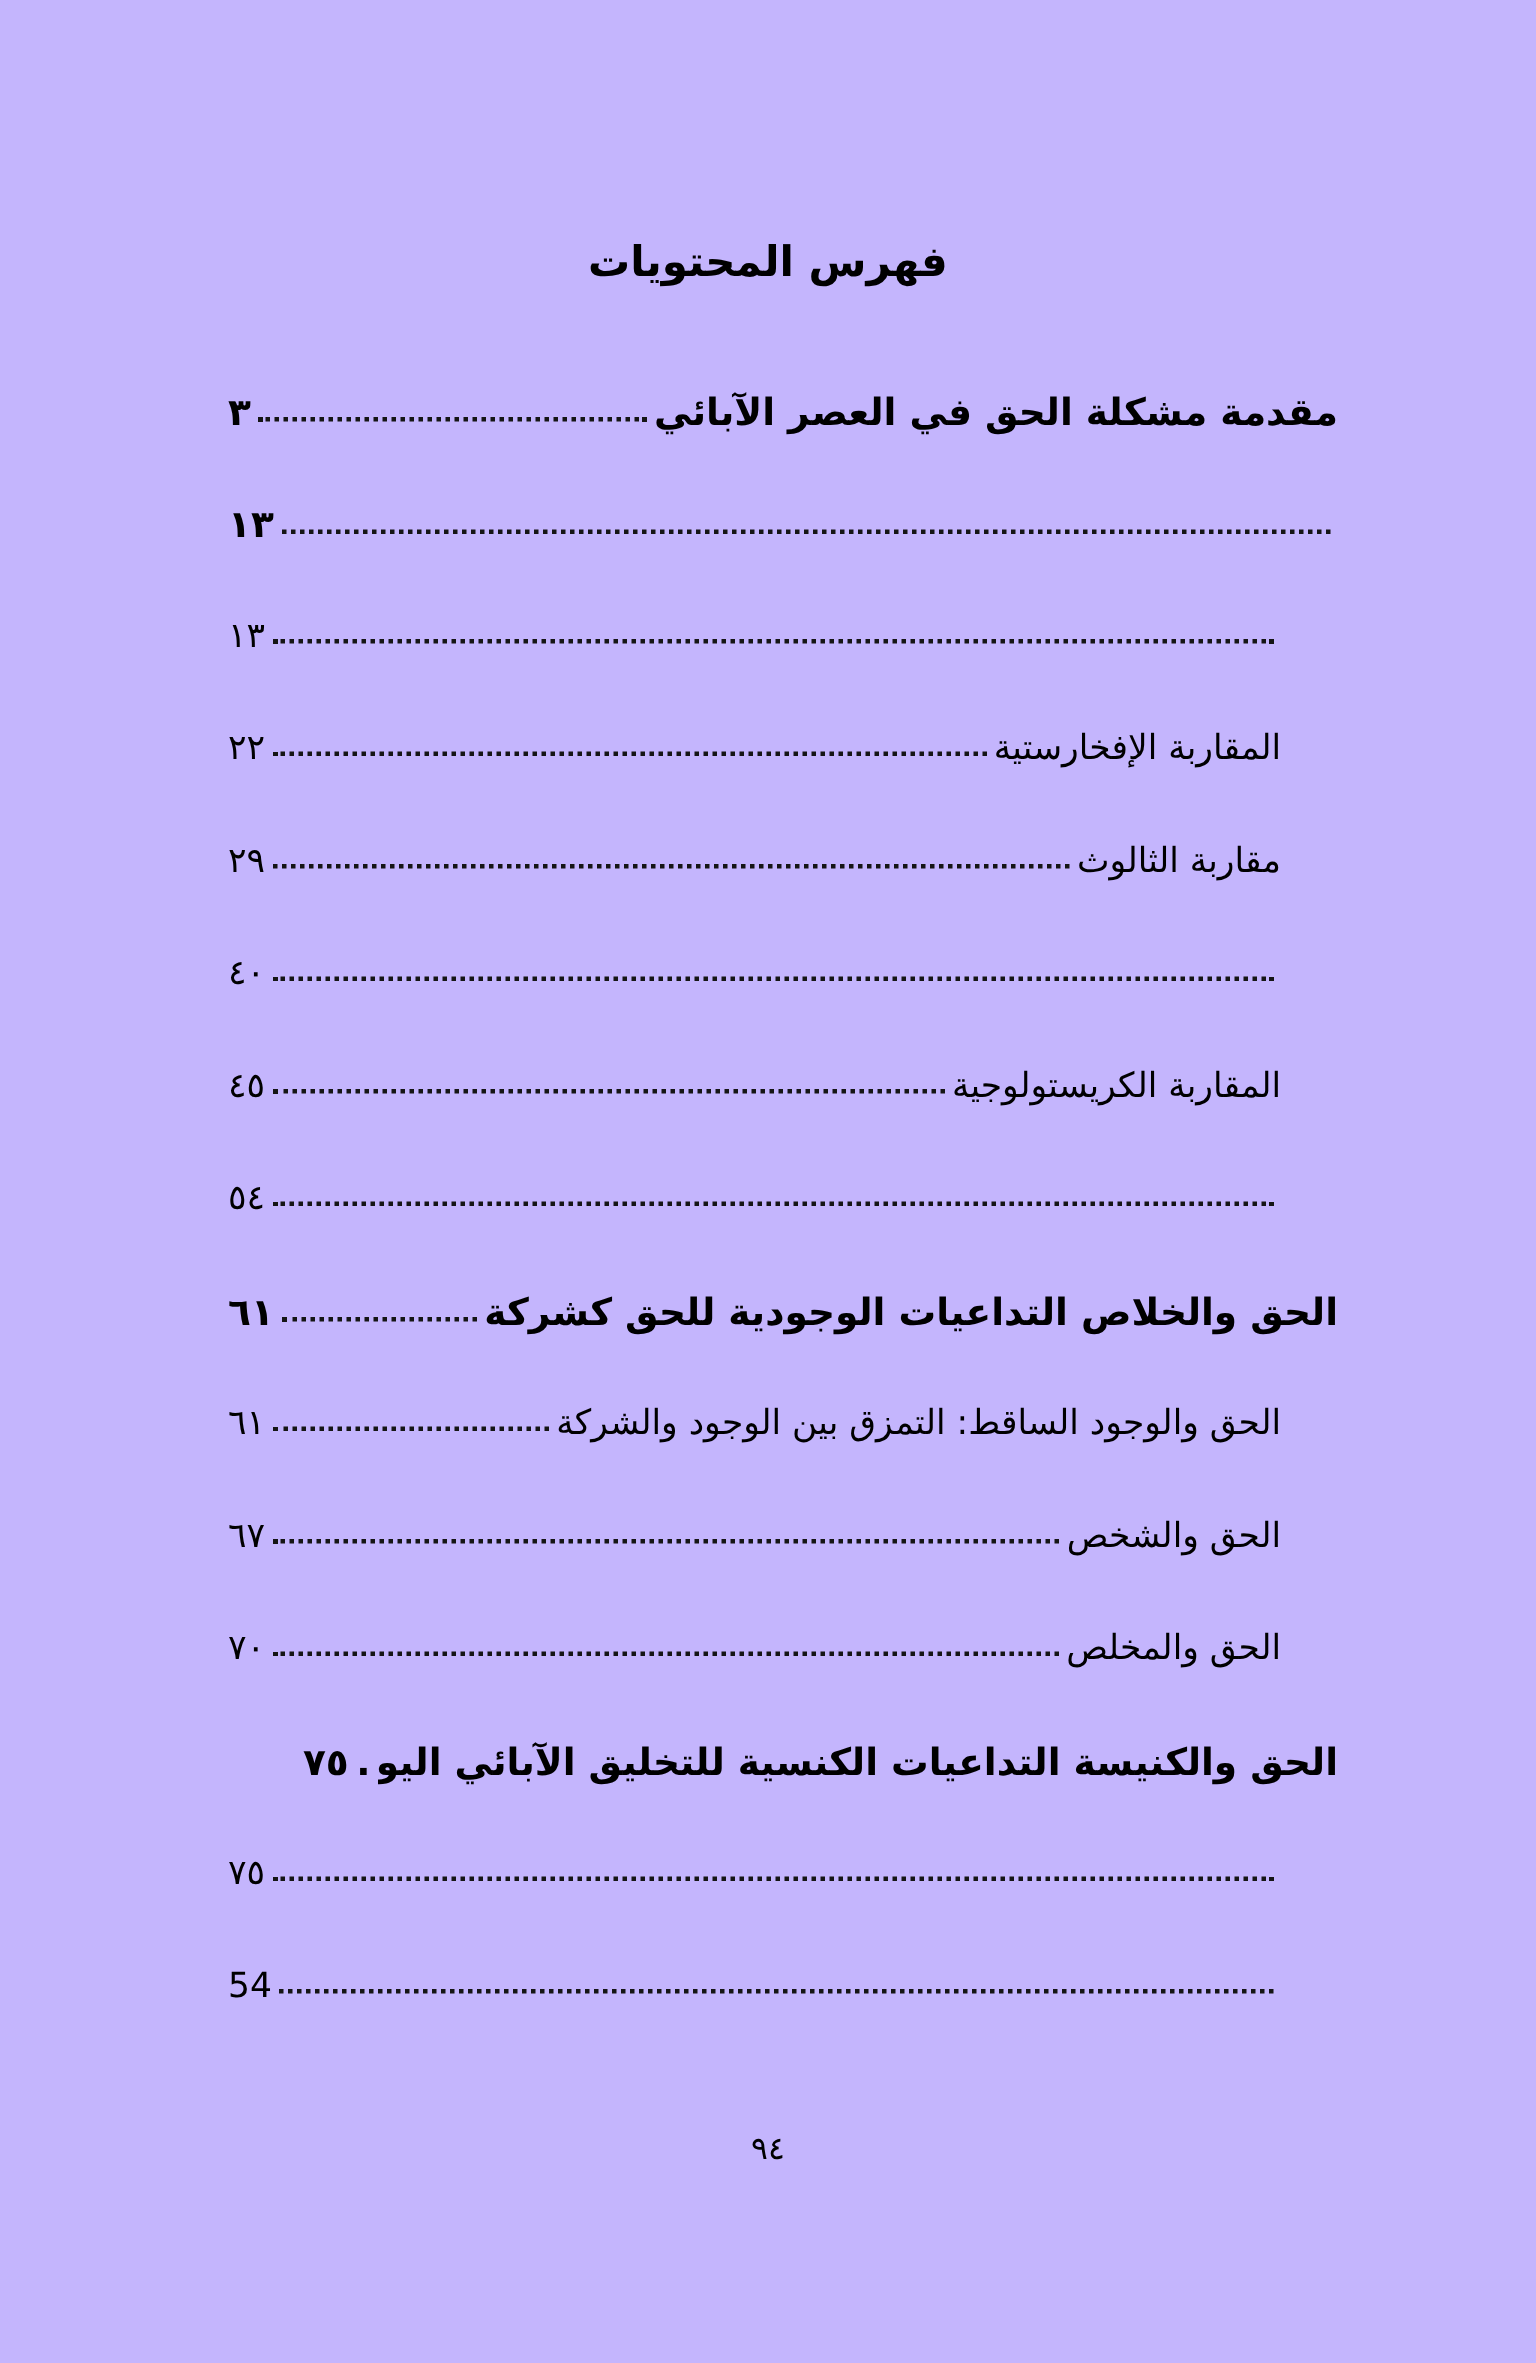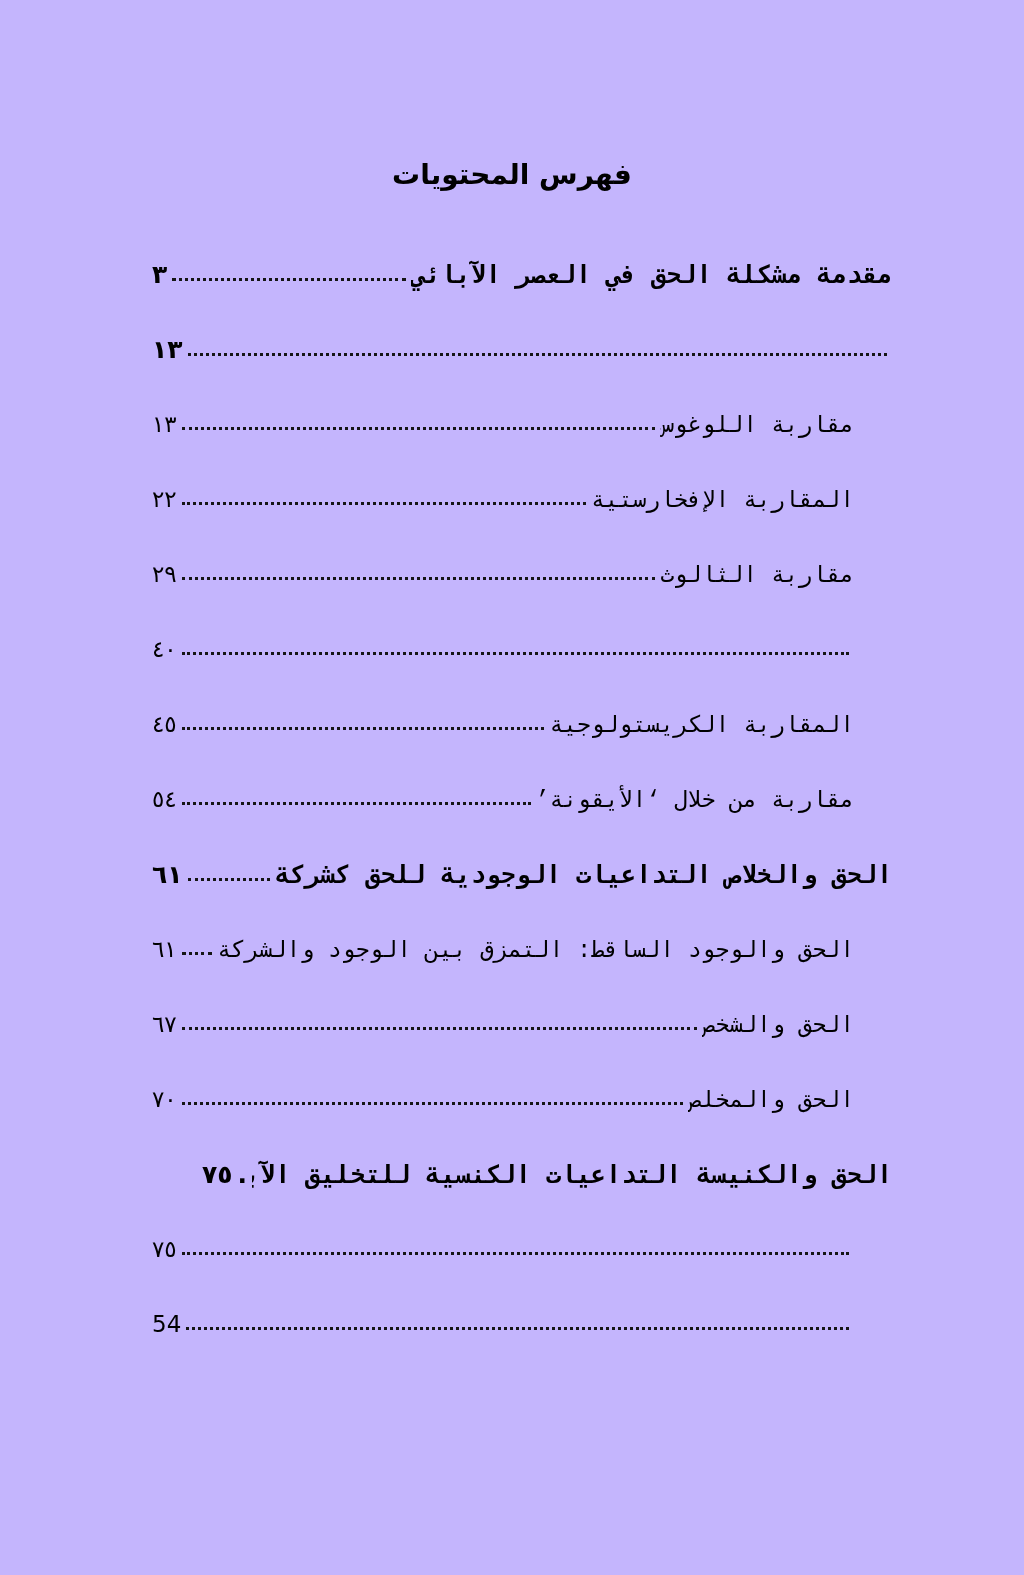--- a/index.html
+++ b/index.html
@@ -31,21 +31,20 @@
     display: flex;
     align-items: baseline;
     height: 75px;
     line-height: 75px;
     white-space: nowrap;
   }
   .toc-row .entry-title {
     flex: 0 0 auto;
     max-width: 640px;
     overflow: hidden;
-    font-family: Liberation Mono, monospace;
   }
   .toc-row.lvl1 .entry-title,
   .toc-row.lvl1 .entry-page {
     font-weight: 700;
     font-size: 25px;
   }
   .toc-row.lvl2 { padding-right: 38px; }
   .toc-row.lvl2 .entry-title,
   .toc-row.lvl2 .entry-page {
     font-weight: 400;
@@ -88,21 +87,20 @@
       <div class="toc-row lvl1">
     <span class="entry-title">مقدمة مشكلة الحق في العصر الآبائي</span>
     <span class="leader"></span>
     <span class="entry-page">٣</span>
   </div>
       <div class="toc-row lvl1">
     <span class="leader"></span>
     <span class="entry-page">١٣</span>
   </div>
       <div class="toc-row lvl2">
-    <span class="entry-title">مقاربة اللوغوس</span>
     <span class="leader"></span>
     <span class="entry-page">١٣</span>
   </div>
       <div class="toc-row lvl2">
     <span class="entry-title">المقاربة الإفخارستية</span>
     <span class="leader"></span>
     <span class="entry-page">٢٢</span>
   </div>
       <div class="toc-row lvl2">
     <span class="entry-title">مقاربة الثالوث</span>
@@ -112,21 +110,20 @@
       <div class="toc-row lvl2">
     <span class="leader"></span>
     <span class="entry-page">٤٠</span>
   </div>
       <div class="toc-row lvl2">
     <span class="entry-title">المقاربة الكريستولوجية</span>
     <span class="leader"></span>
     <span class="entry-page">٤٥</span>
   </div>
       <div class="toc-row lvl2">
-    <span class="entry-title">مقاربة من خلال ‘الأيقونة’</span>
     <span class="leader"></span>
     <span class="entry-page">٥٤</span>
   </div>
       <div class="toc-row lvl1">
     <span class="entry-title">الحق والخلاص  التداعيات الوجودية للحق كشركة</span>
     <span class="leader"></span>
     <span class="entry-page">٦١</span>
   </div>
       <div class="toc-row lvl2">
     <span class="entry-title">الحق والوجود الساقط: التمزق بين الوجود والشركة</span>
@@ -151,13 +148,14 @@
       <div class="toc-row lvl2">
     <span class="leader"></span>
     <span class="entry-page">٧٥</span>
   </div>
       <div class="toc-row lvl2">
     <span class="leader"></span>
     <span class="entry-page">54</span>
   </div>
     </div>
 
+  <div class="page-footer">٩٤</div>
 </div>
 
 </body></html>

